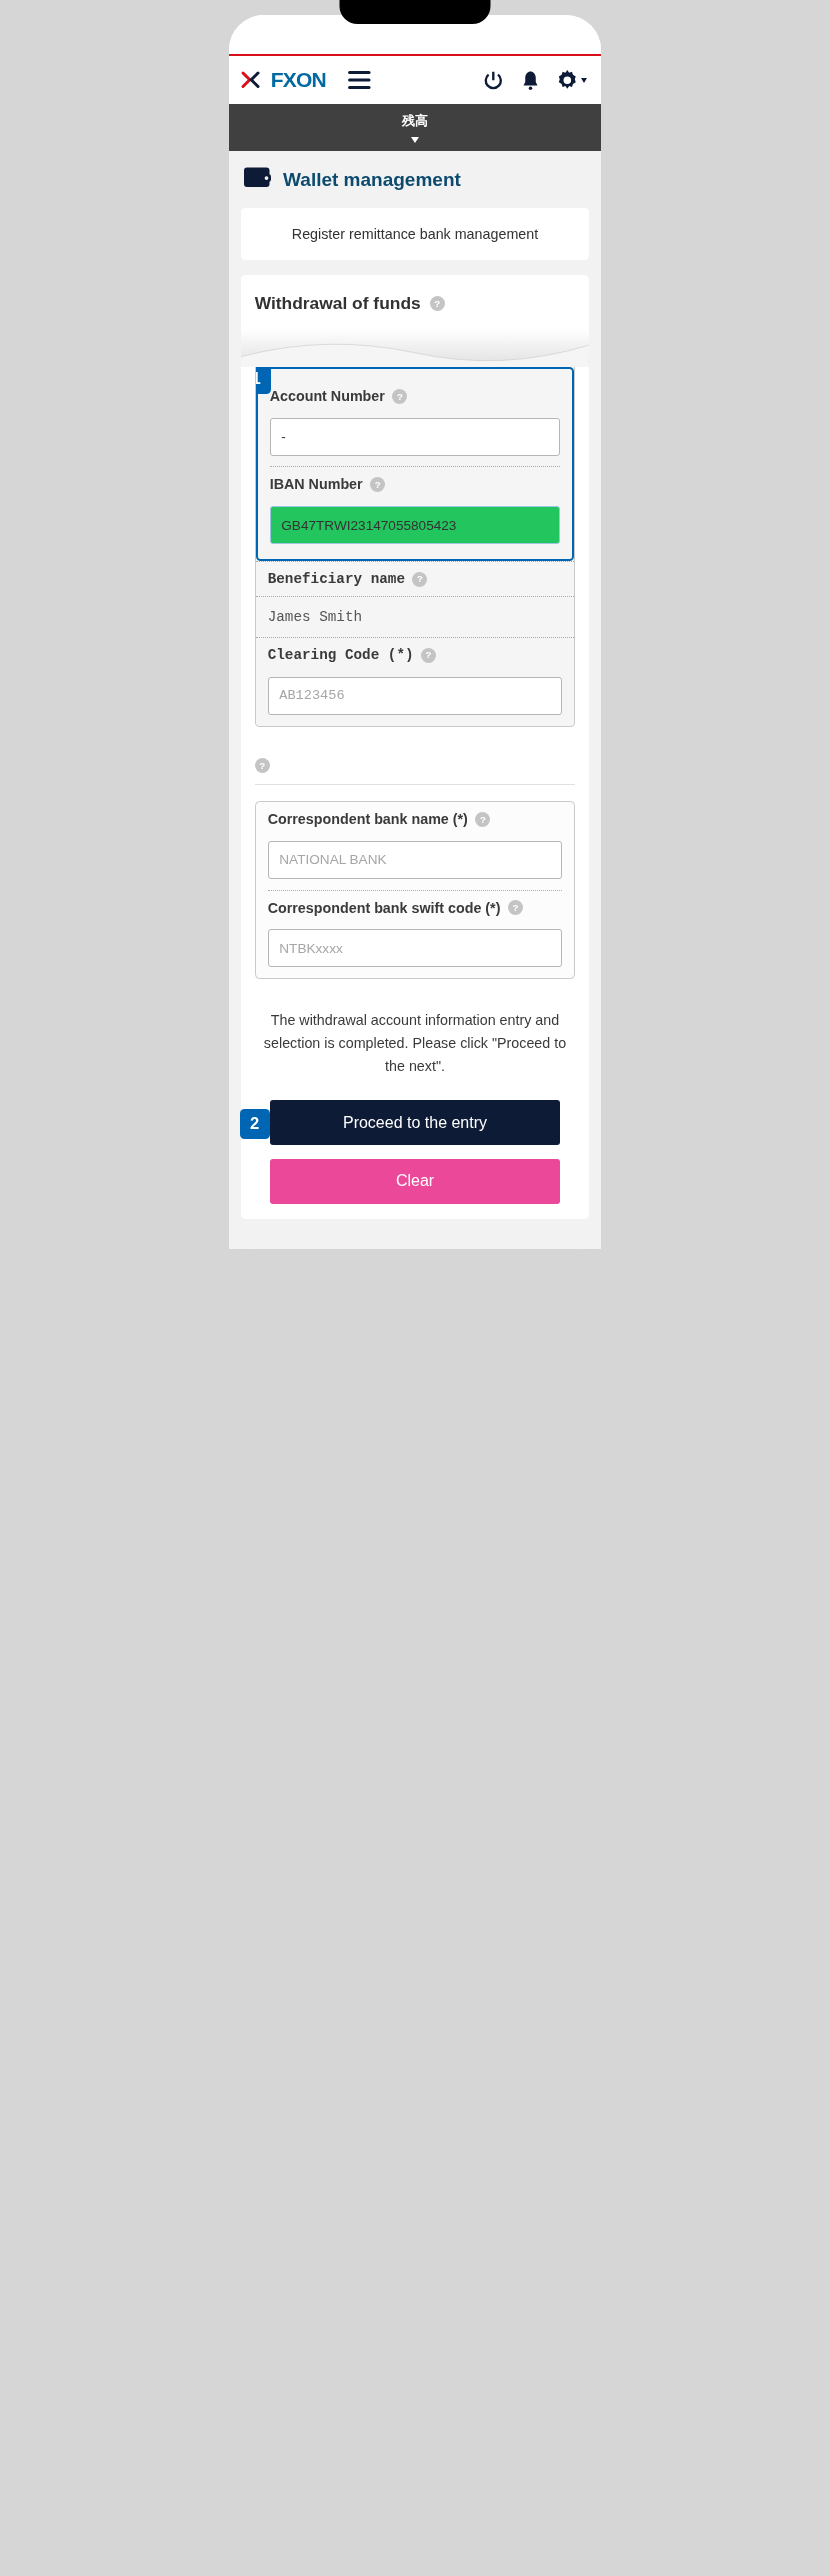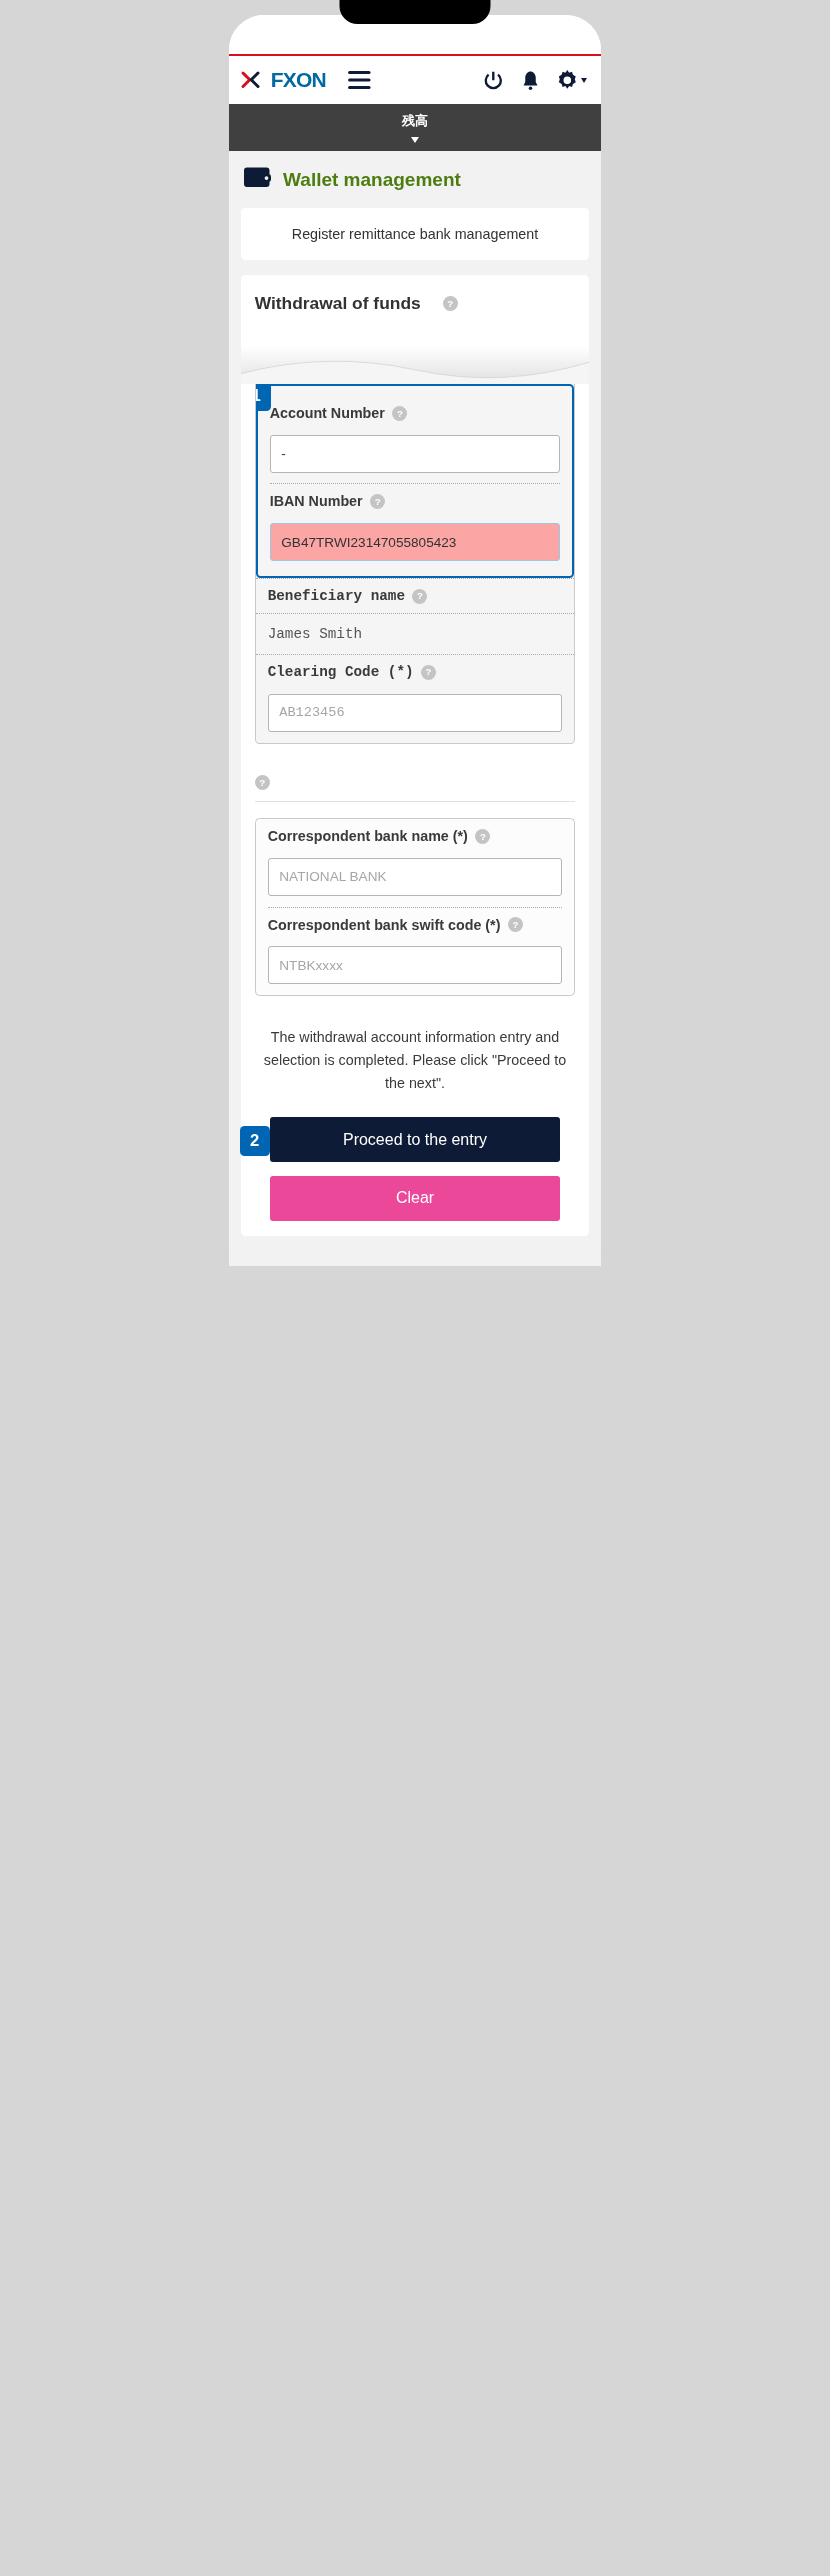--- a/index.html
+++ b/index.html
@@ -89,21 +89,21 @@
     background: #f2f2f2;
     padding: 0 0 30px 0;
   }
   .page-title {
     display: flex;
     align-items: center;
     gap: 12px;
     padding: 15px 15px;
     font-size: 19px;
     font-weight: 700;
-    color: #4d7c0f;
+    color: #0c4a6e;
   }
   .card {
     background: #fff;
     margin: 0 12px;
     border-radius: 4.5px;
     padding: 18px 15px;
     text-align: center;
     font-size: 14.3px;
     color: #323232;
   }
@@ -113,22 +113,22 @@
     border-radius: 4.5px;
     padding: 18px 13.6px 0 13.6px;
     position: relative;
   }
   .section-title {
     font-size: 17.4px;
     font-weight: 700;
     color: #323232;
     display: flex;
     align-items: center;
-    gap: 22px;
-    margin-bottom: 32px;
+    gap: 9px;
+    margin-bottom: 15px;
   }
   .help-icon {
     width: 15px; height: 15px;
     border-radius: 50%;
     background: #c4c4c4;
     color: #fff;
     display: inline-flex;
     align-items: center;
     justify-content: center;
     font-size: 9.8px;
@@ -199,21 +199,21 @@
     border-radius: 3px;
     padding: 10.6px 10.6px;
     font-size: 13.6px;
     background: #fff;
     color: #333;
     margin: 4.5px 0 10.6px 0;
     font-family: inherit;
   }
   .input::placeholder { color: #a6a6a6; }
   .input.iban {
-    background: #fca5a5;
+    background: #22c55e;
     border: 0.8px solid #9dc7e0;
     color: #333;
   }
   .readonly-val {
     padding: 12px 0;
     font-size: 14.3px;
     color: #555;
   }
   .inter-title {
     font-size: 15px;

